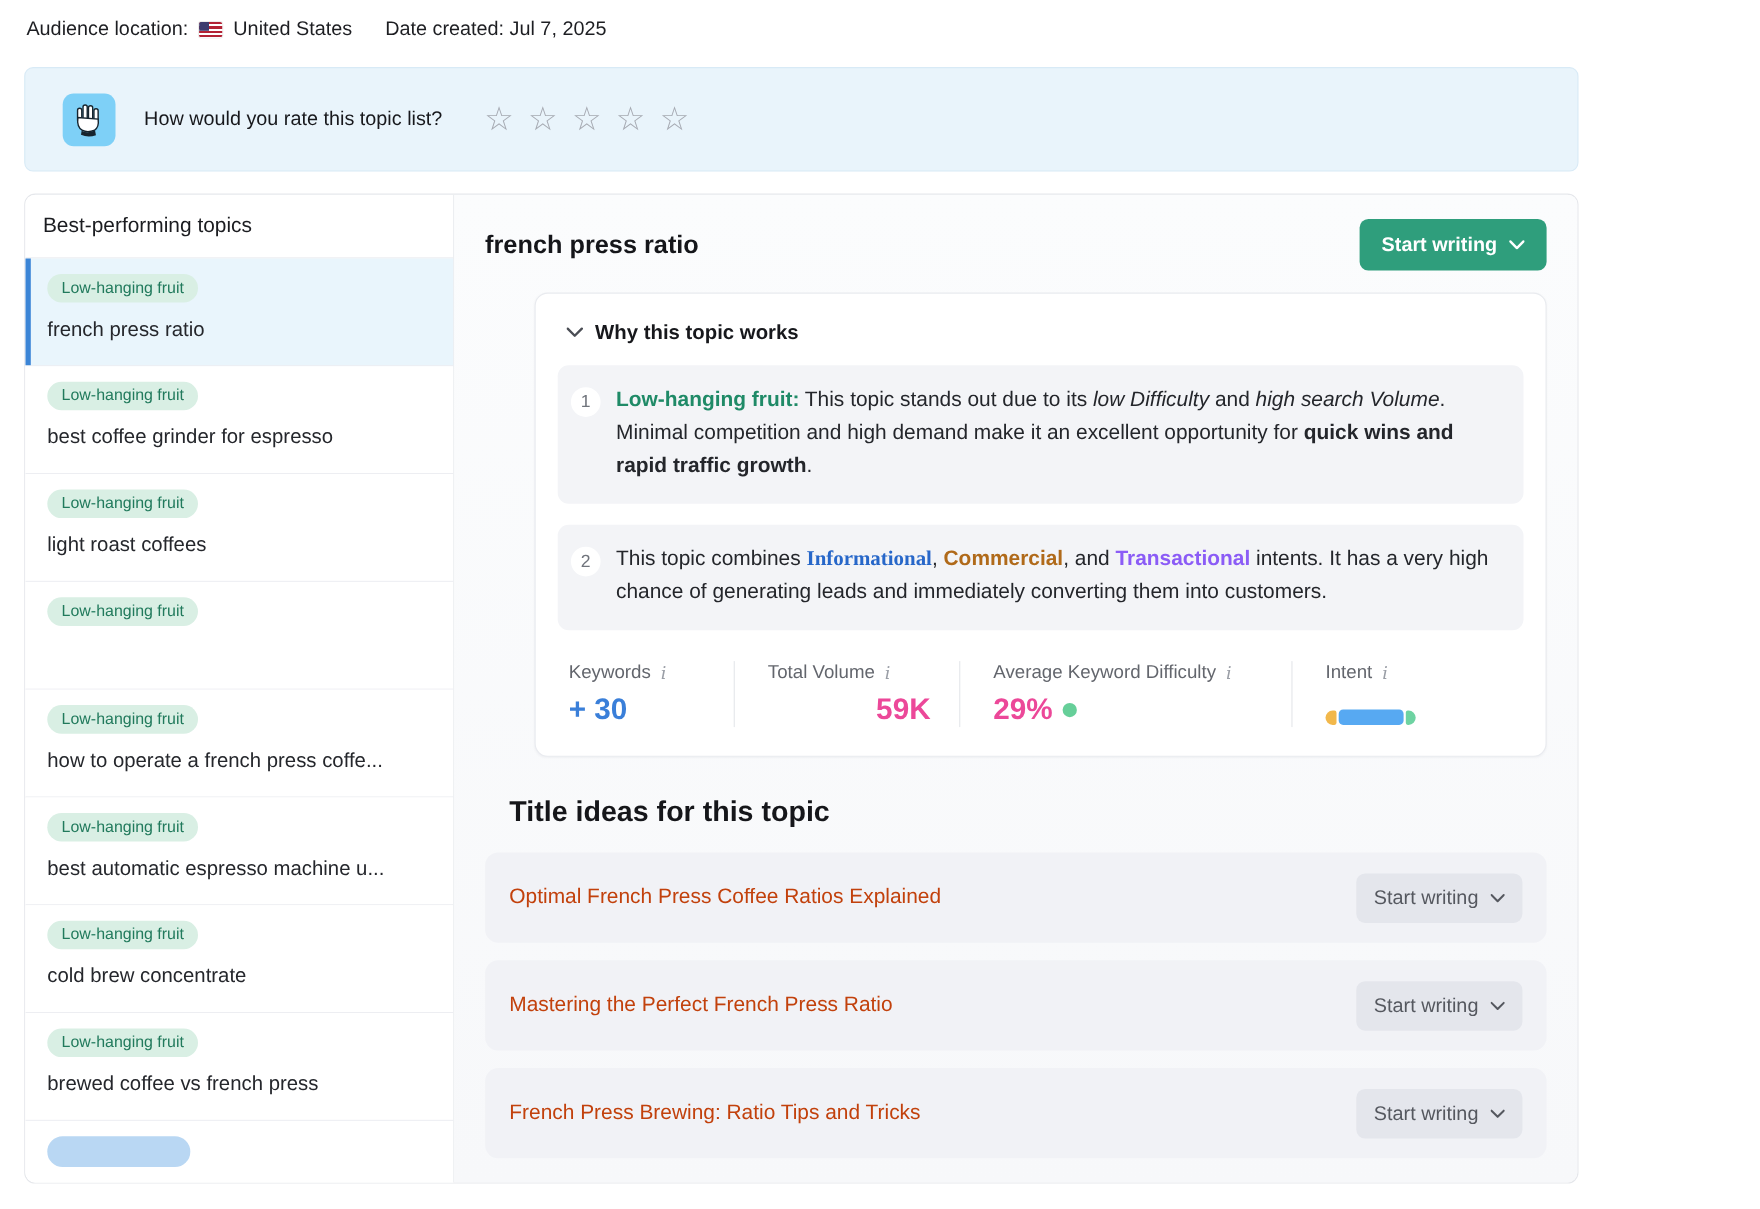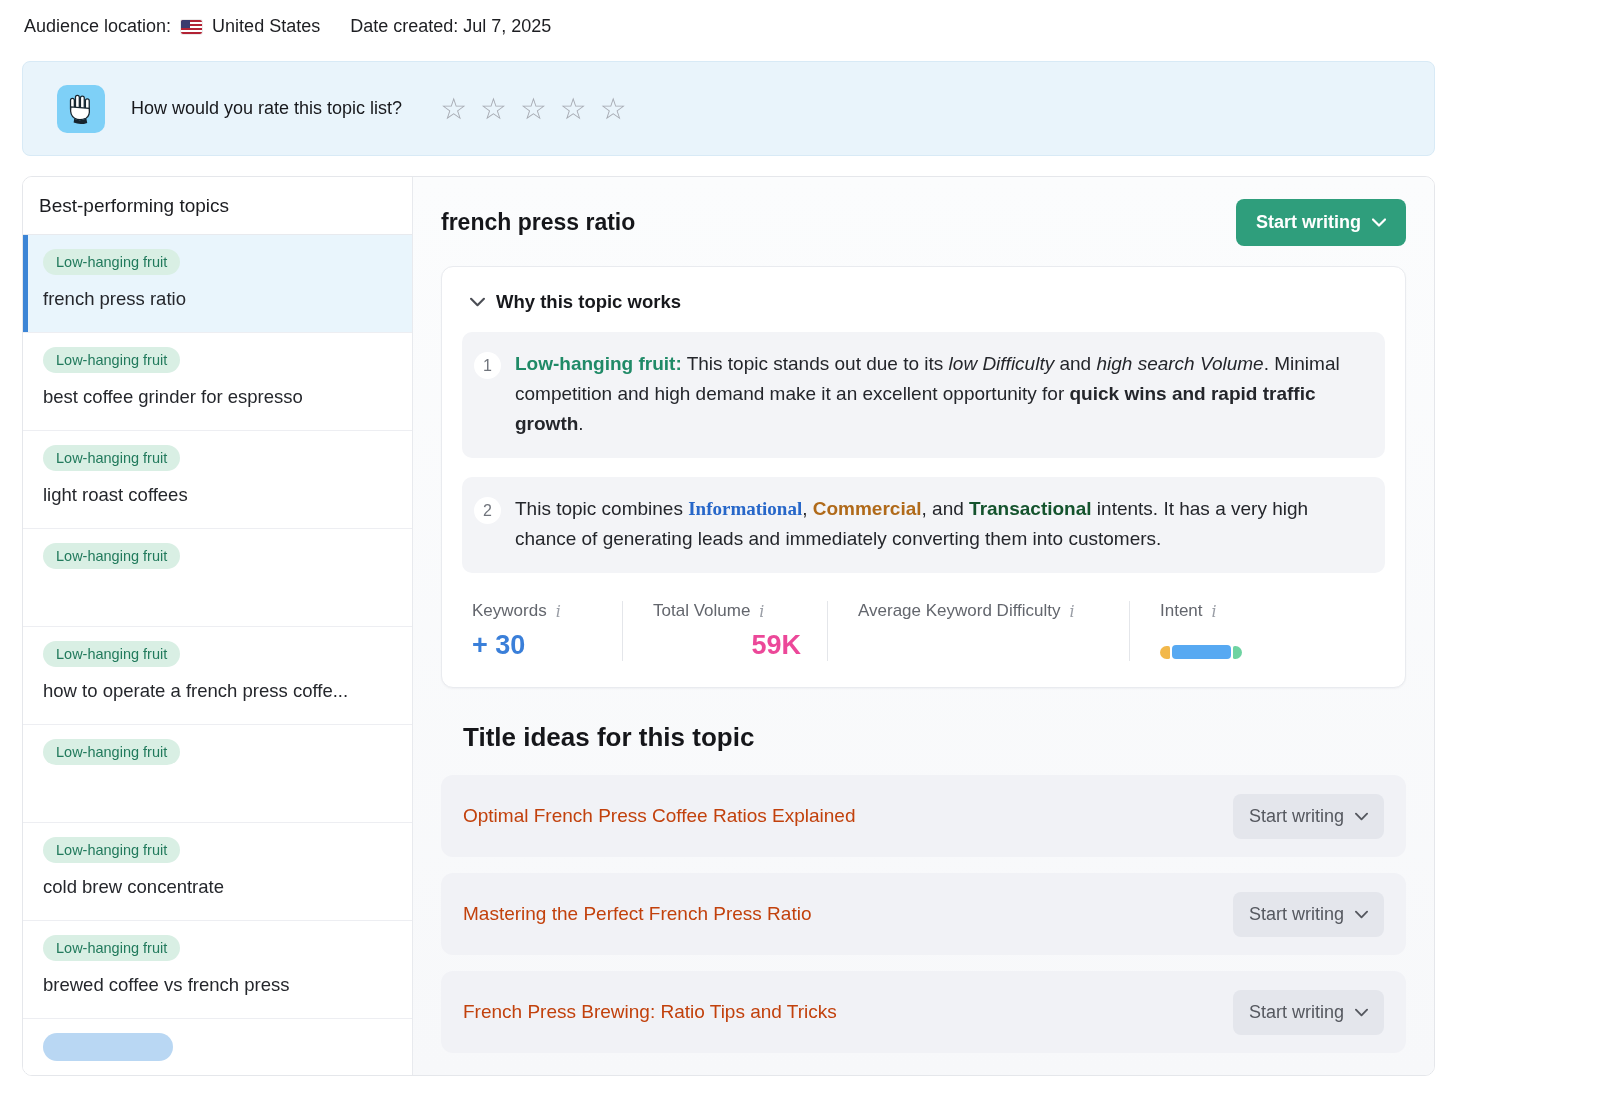--- a/index.html
+++ b/index.html
@@ -54,34 +54,34 @@
   .main { flex:1; background:linear-gradient(180deg,#fbfcfd 0%,#f7f8fa 100%);
           padding:16px 28px 0 28px; }
   .main-header { display:flex; align-items:center; justify-content:space-between; height:58px; }
   .topic-title { font-size:23px; font-weight:bold; color:#15161a; }
   .btn-green { display:flex; align-items:center; gap:11px; background:#2f9e7c; color:#ffffff;
                font-size:18px; font-weight:600; border:none; border-radius:8px;
                padding:13px 20px; cursor:pointer; font-family:inherit; }
 
   
   .why-card { margin-top:15px; background:#ffffff; border:1px solid #e9ebef; border-radius:12px;
-              padding:24px 20px 26px 20px; box-shadow:0 1px 2px rgba(20,30,40,.04); }
+              padding:24px 20px 26px 20px; box-shadow:0 1px 2px rgba(20,30,40,.04);margin-left:45px; }
   .why-header { display:flex; align-items:center; gap:11px; padding-left:8px;
                 font-size:18.5px; font-weight:bold; color:#17181c; cursor:pointer; }
   .point { margin-top:19px; background:#f3f4f7; border-radius:10px; padding:17px 24px 19px 12px;
            display:flex; gap:14px; font-size:19px; line-height:30px; color:#24262b; }
   .pnum { width:27px; height:27px; flex-shrink:0; margin-top:3px; border-radius:50%;
           background:#ffffff; color:#70747c; font-size:16px; display:flex;
           align-items:center; justify-content:center; }
   .lead-green { color:#1f8a67; font-weight:bold; }
   .it { font-style:italic; }
   .bd { font-weight:bold; }
   .intent-inf { color:#2767c9; font-weight:bold;font-family:Liberation Serif, serif; }
   .intent-com { color:#b06a1a; font-weight:bold; }
-  .intent-tra { color:#14532d; font-weight:bold; }
+  .intent-tra { color:#8b5cf6; font-weight:bold; }
 
   
   .metrics { margin-top:28px; display:flex; padding-left:10px; }
   .m-col { padding-right:26px; }
   .m-col + .m-col { border-left:1px solid #e4e6ea; padding-left:30px; }
   .m-col.c1 { width:150px; }
   .m-col.c2 { width:205px;text-align:right; }
   .m-col.c3 { width:302px; }
   .m-label { display:flex; align-items:center; gap:9px; font-size:17px; color:#63666d; }
   .info-i { font-family:"DejaVu Serif", serif; font-style:italic; font-size:16px;
@@ -164,20 +164,21 @@
       </div>
       <div class="s-item">
         <span class="badge">Low-hanging fruit</span>
       </div>
       <div class="s-item">
         <span class="badge">Low-hanging fruit</span>
         <div class="s-label">how to operate a french press coffe...</div>
       </div>
       <div class="s-item">
         <span class="badge">Low-hanging fruit</span>
+        <div class="s-label">best automatic espresso machine u...</div>
       </div>
       <div class="s-item">
         <span class="badge">Low-hanging fruit</span>
         <div class="s-label">cold brew concentrate</div>
       </div>
       <div class="s-item">
         <span class="badge">Low-hanging fruit</span>
         <div class="s-label">brewed coffee vs french press</div>
       </div>
       <div class="s-item">
@@ -228,20 +229,24 @@
               <span>Total Volume</span>
               <span class="info-i">i</span>
             </div>
             <div class="m-value">59K</div>
           </div>
           <div class="m-col c3">
             <div class="m-label">
               <span>Average Keyword Difficulty</span>
               <span class="info-i">i</span>
             </div>
+            <div class="m-value kd-row">
+              <span>29%</span>
+              <span class="dot"></span>
+            </div>
           </div>
           <div class="m-col">
             <div class="m-label">
               <span>Intent</span>
               <span class="info-i">i</span>
             </div>
             <div class="intent-bar">
               <span class="seg-o"></span>
               <span class="seg-b"></span>
               <span class="seg-g"></span>

